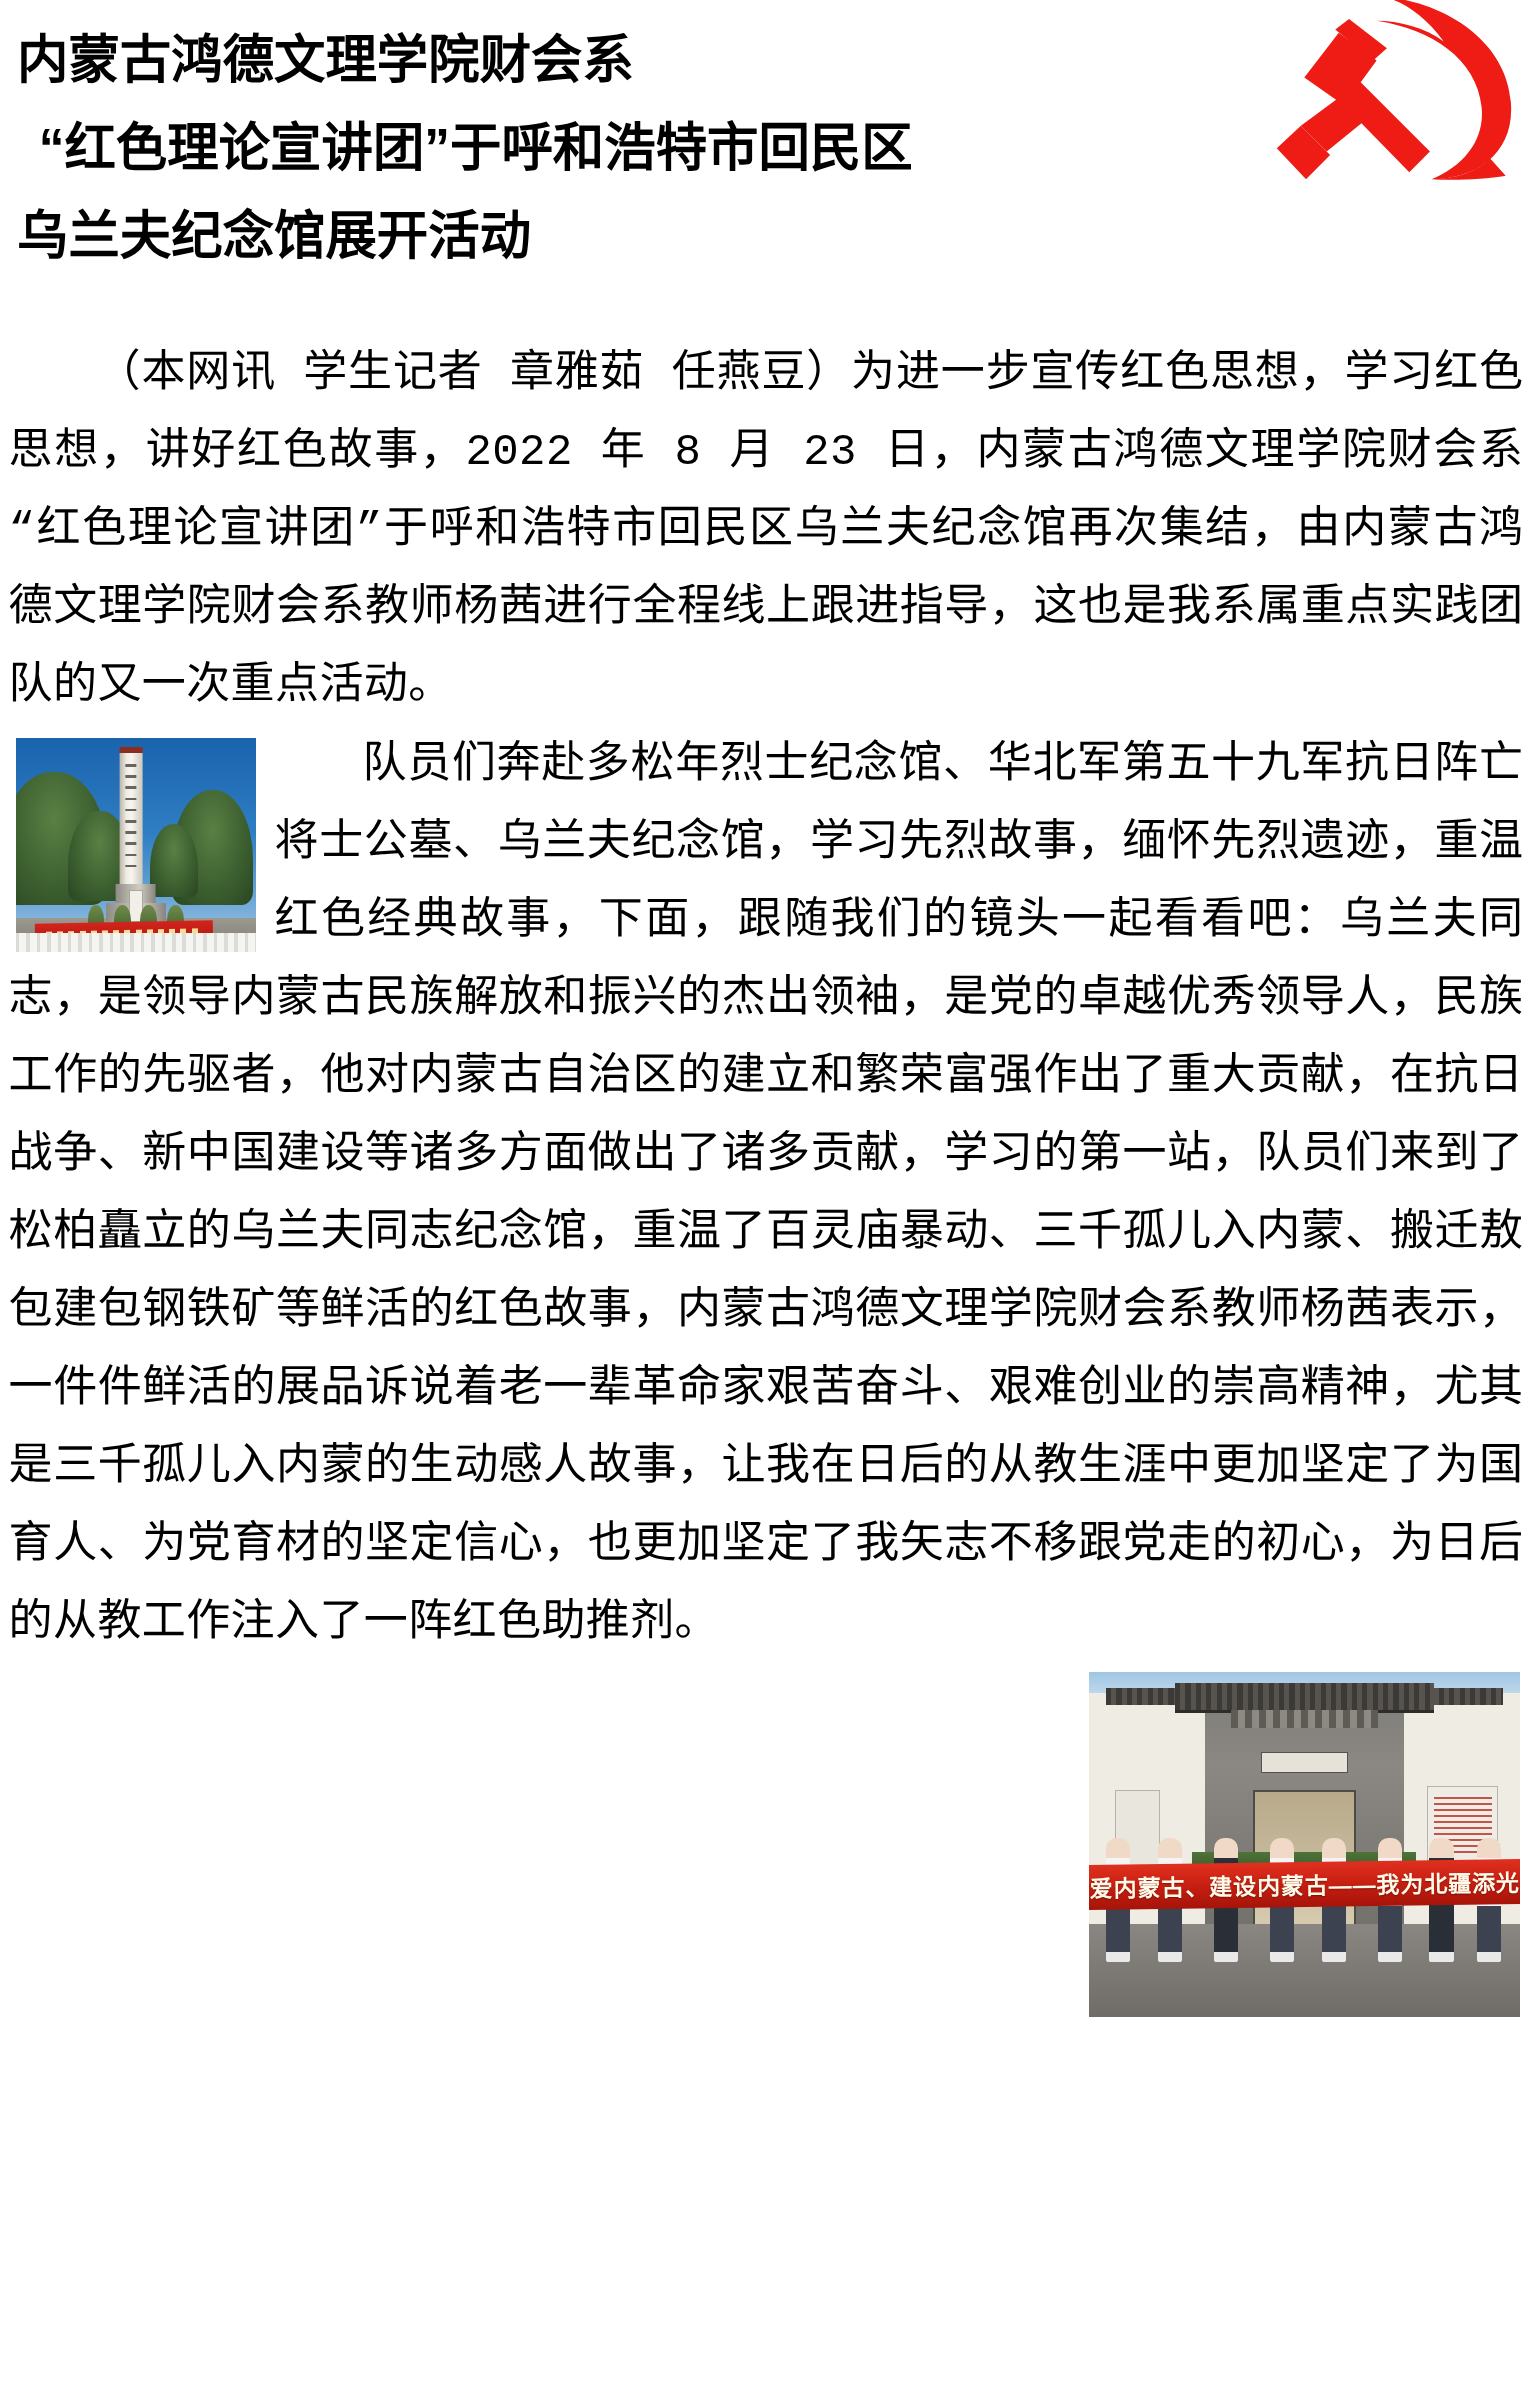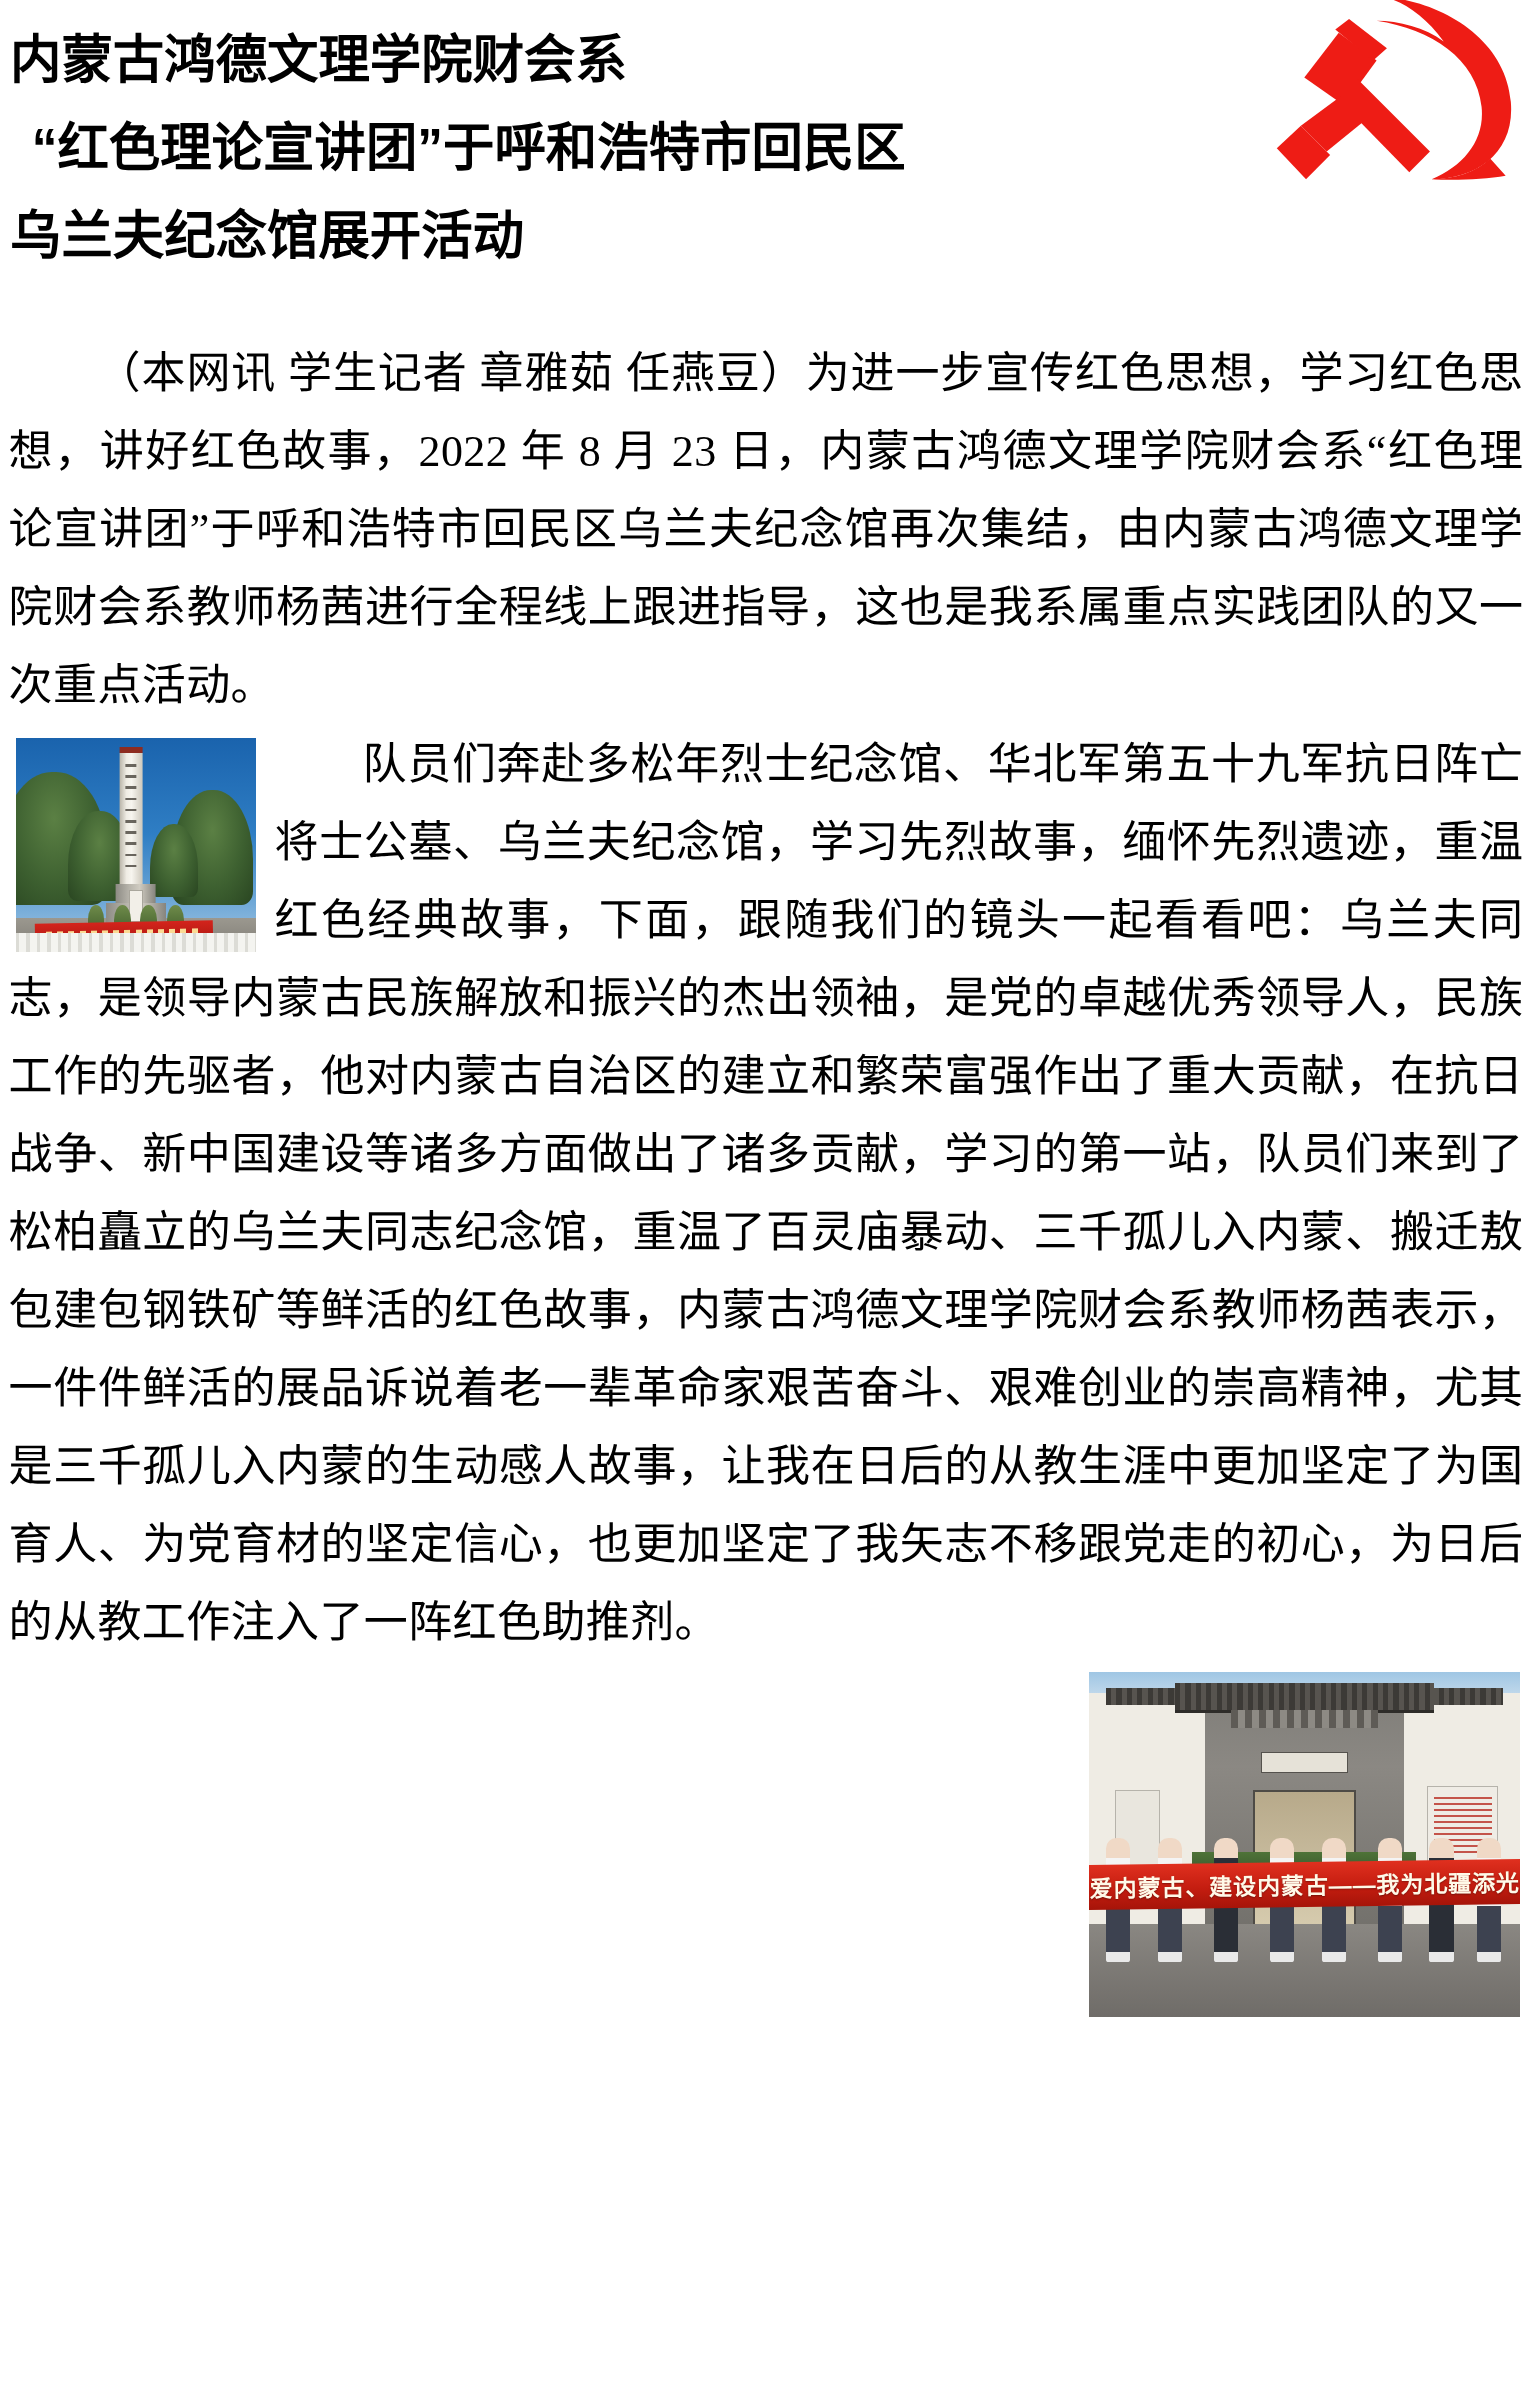--- a/index.html
+++ b/index.html
@@ -25,21 +25,21 @@
   
   .header {
     position: relative;
     padding: 15.5px 0 0 0;
     min-height: 319px;
   }
   .headline-block {
     position: relative;
     z-index: 2;
     width: 1294px;
-    padding-left: 10px;
+    padding-left: 17px;
     box-sizing: border-box;
   }
   .headline {
     font-family: "Liberation Sans", "DejaVu Sans", sans-serif;
     font-weight: bold;
     font-size: 53px;
     line-height: 88px;
     letter-spacing: 0px;
     color: #000000;
     white-space: nowrap;
@@ -59,21 +59,21 @@
   }
   .emblem svg { display: block; width: 100%; height: 100%; }
 
   
   .article {
     position: relative;
     padding: 0 8.6px 0 8.6px;
     box-sizing: border-box;
   }
   .para {
-    font-family: Liberation Serif, serif;
+    font-family: Liberation Mono, monospace;
     font-size: 44px;
     line-height: 78px;
     text-align: justify;
     text-justify: inter-character;
     text-indent: 88px;
     margin: 0 0 1.7px 0;
     letter-spacing: 0.4px;
     word-break: break-all;
   }
 

